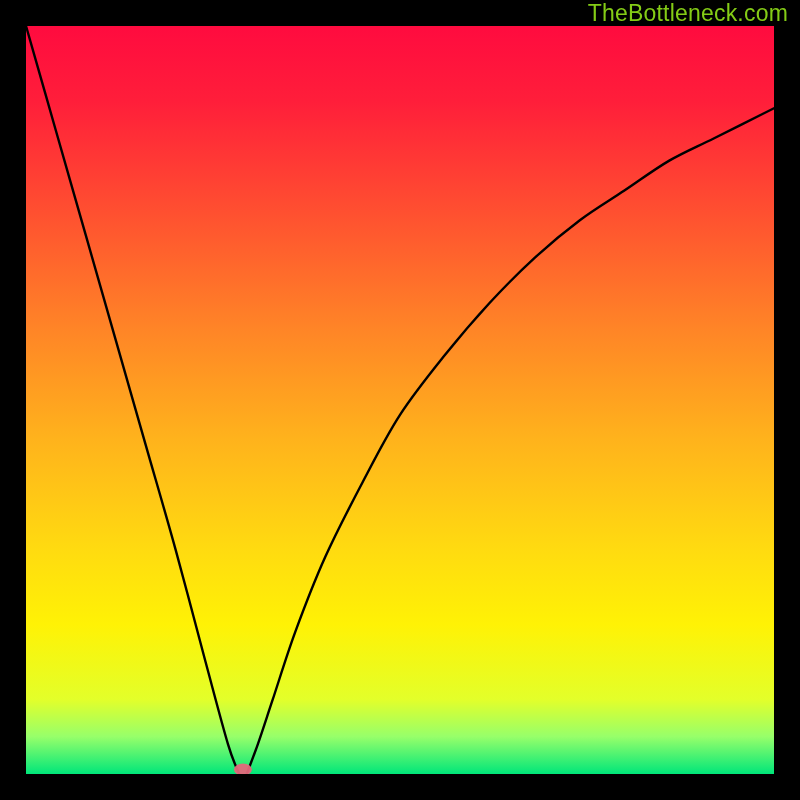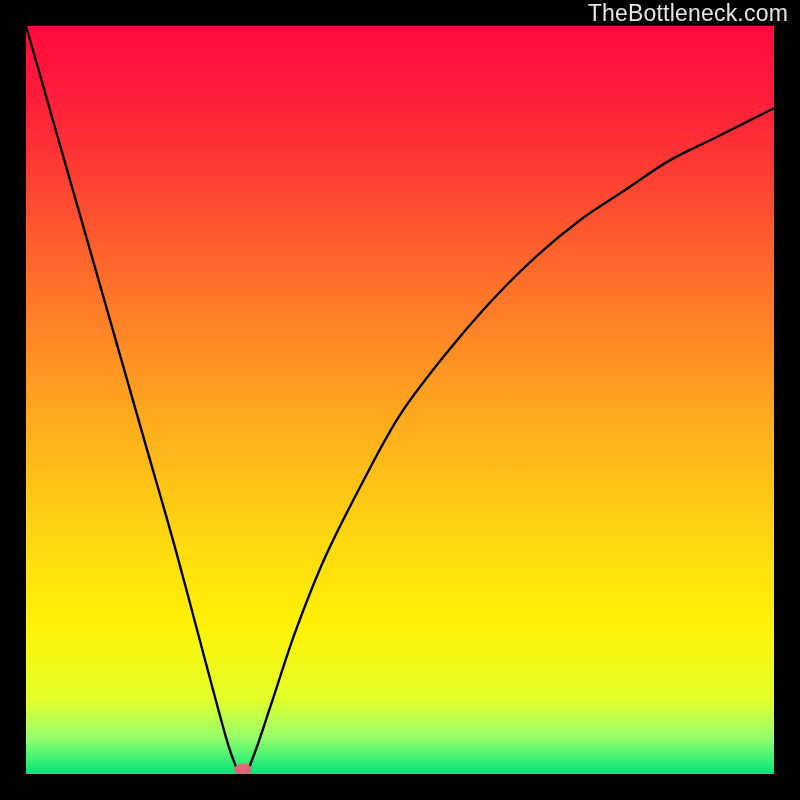--- a/index.html
+++ b/index.html
@@ -14,21 +14,21 @@
   .outer {
     position: relative;
     width: 800px;
     height: 800px;
     background: #000;
   }
   .watermark {
     position: absolute;
     top: 0;
     right: 12px;
-    color: #e5e5e5;
+    color: #84cc16;
     font-size: 23px;
     font-weight: 500;
     letter-spacing: 0.2px;
     z-index: 10;
   }
   .plot {
     position: absolute;
     left: 26px;
     top: 26px;
     width: 748px;

